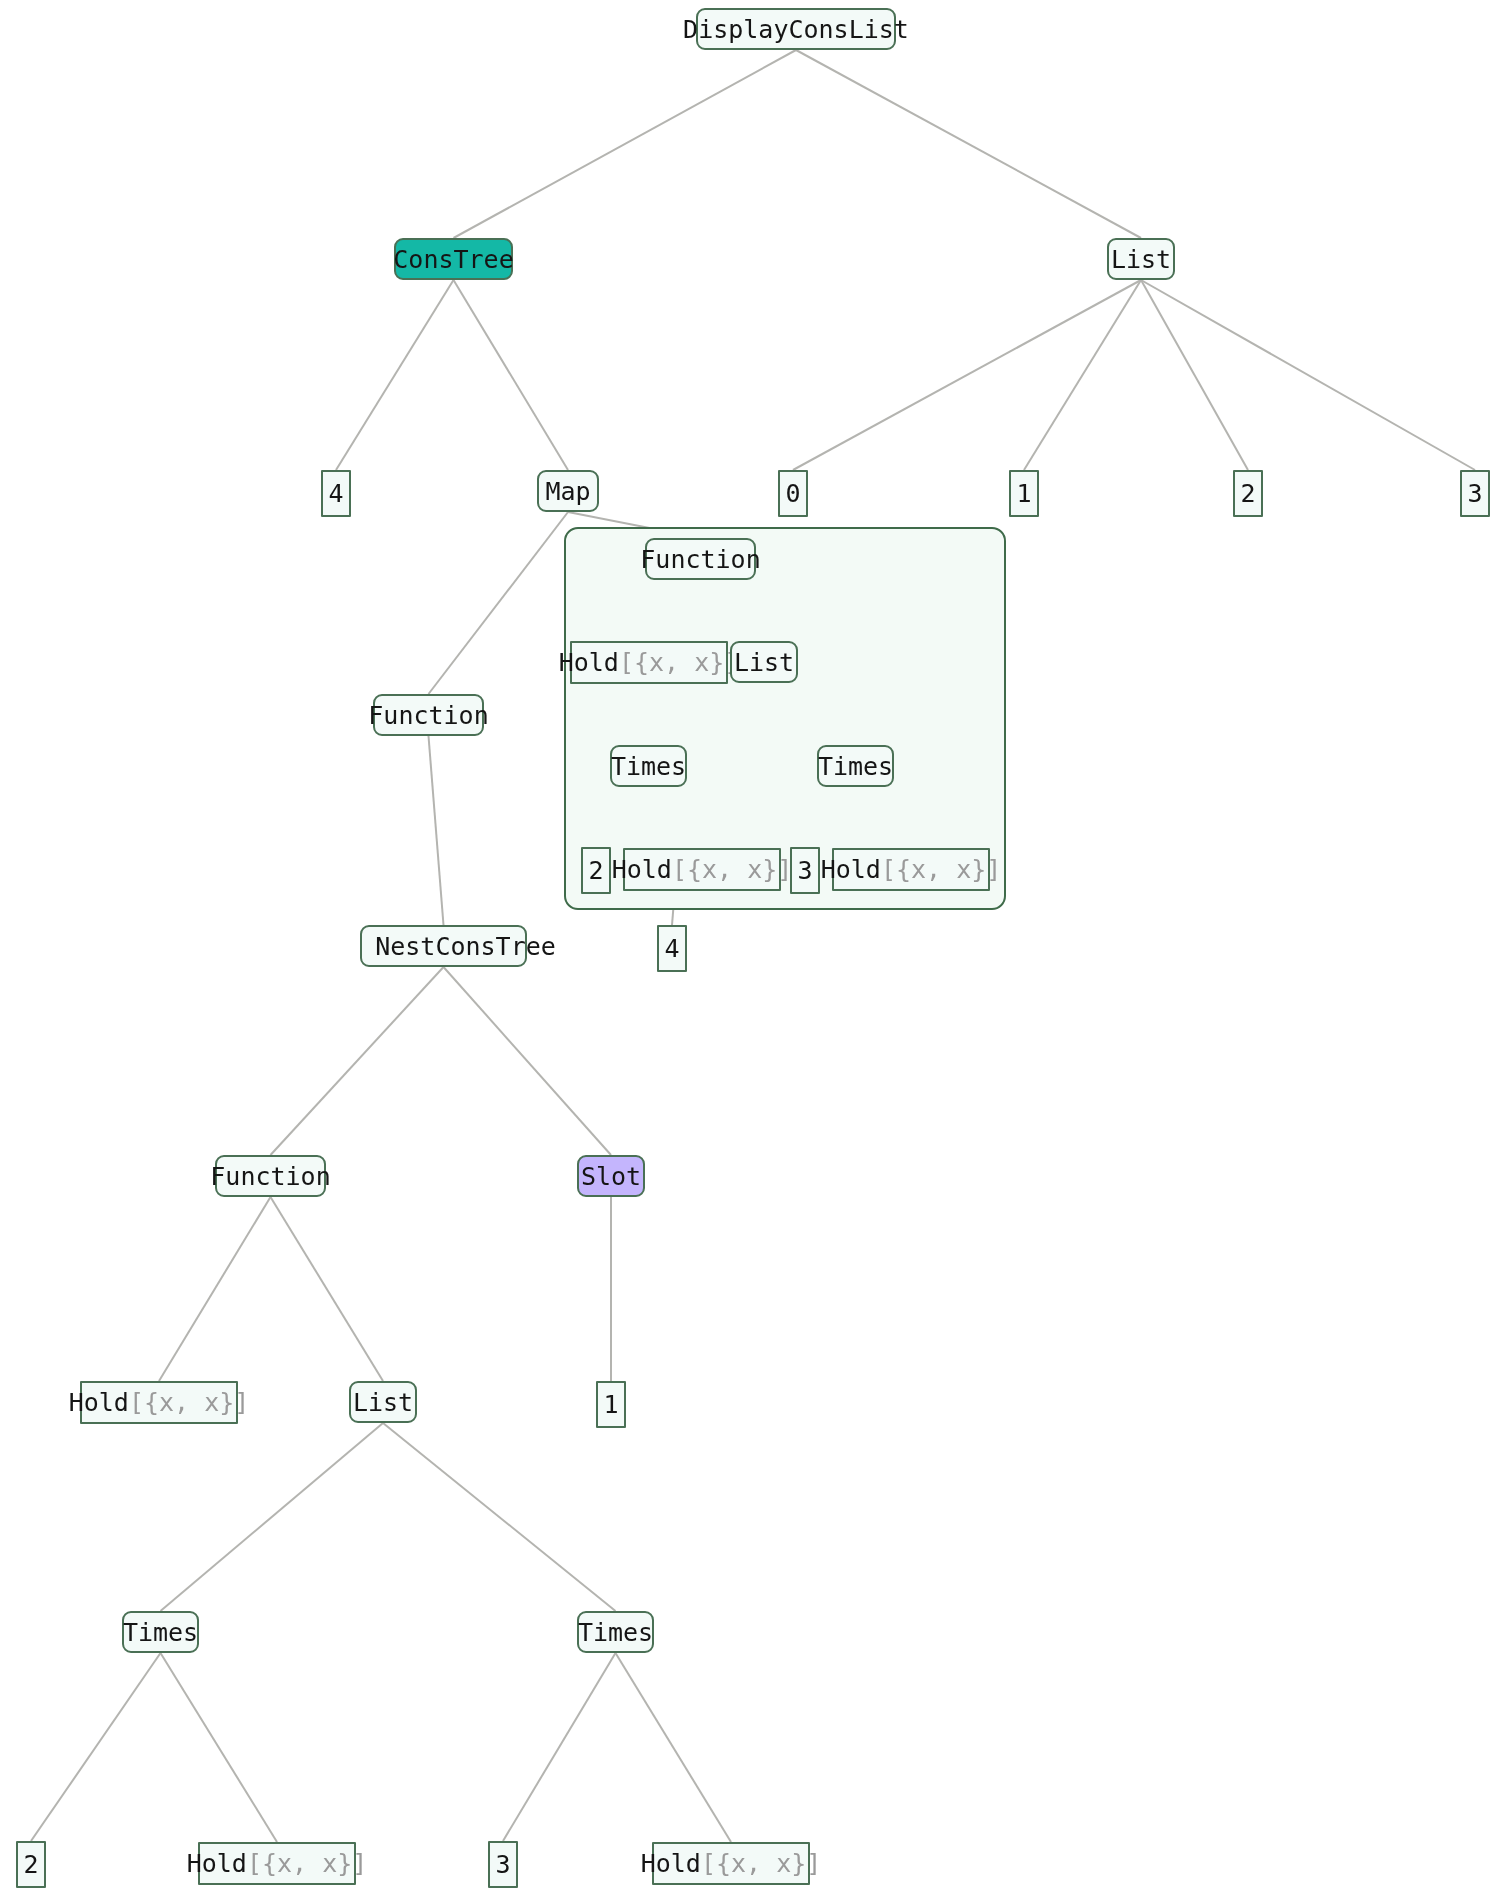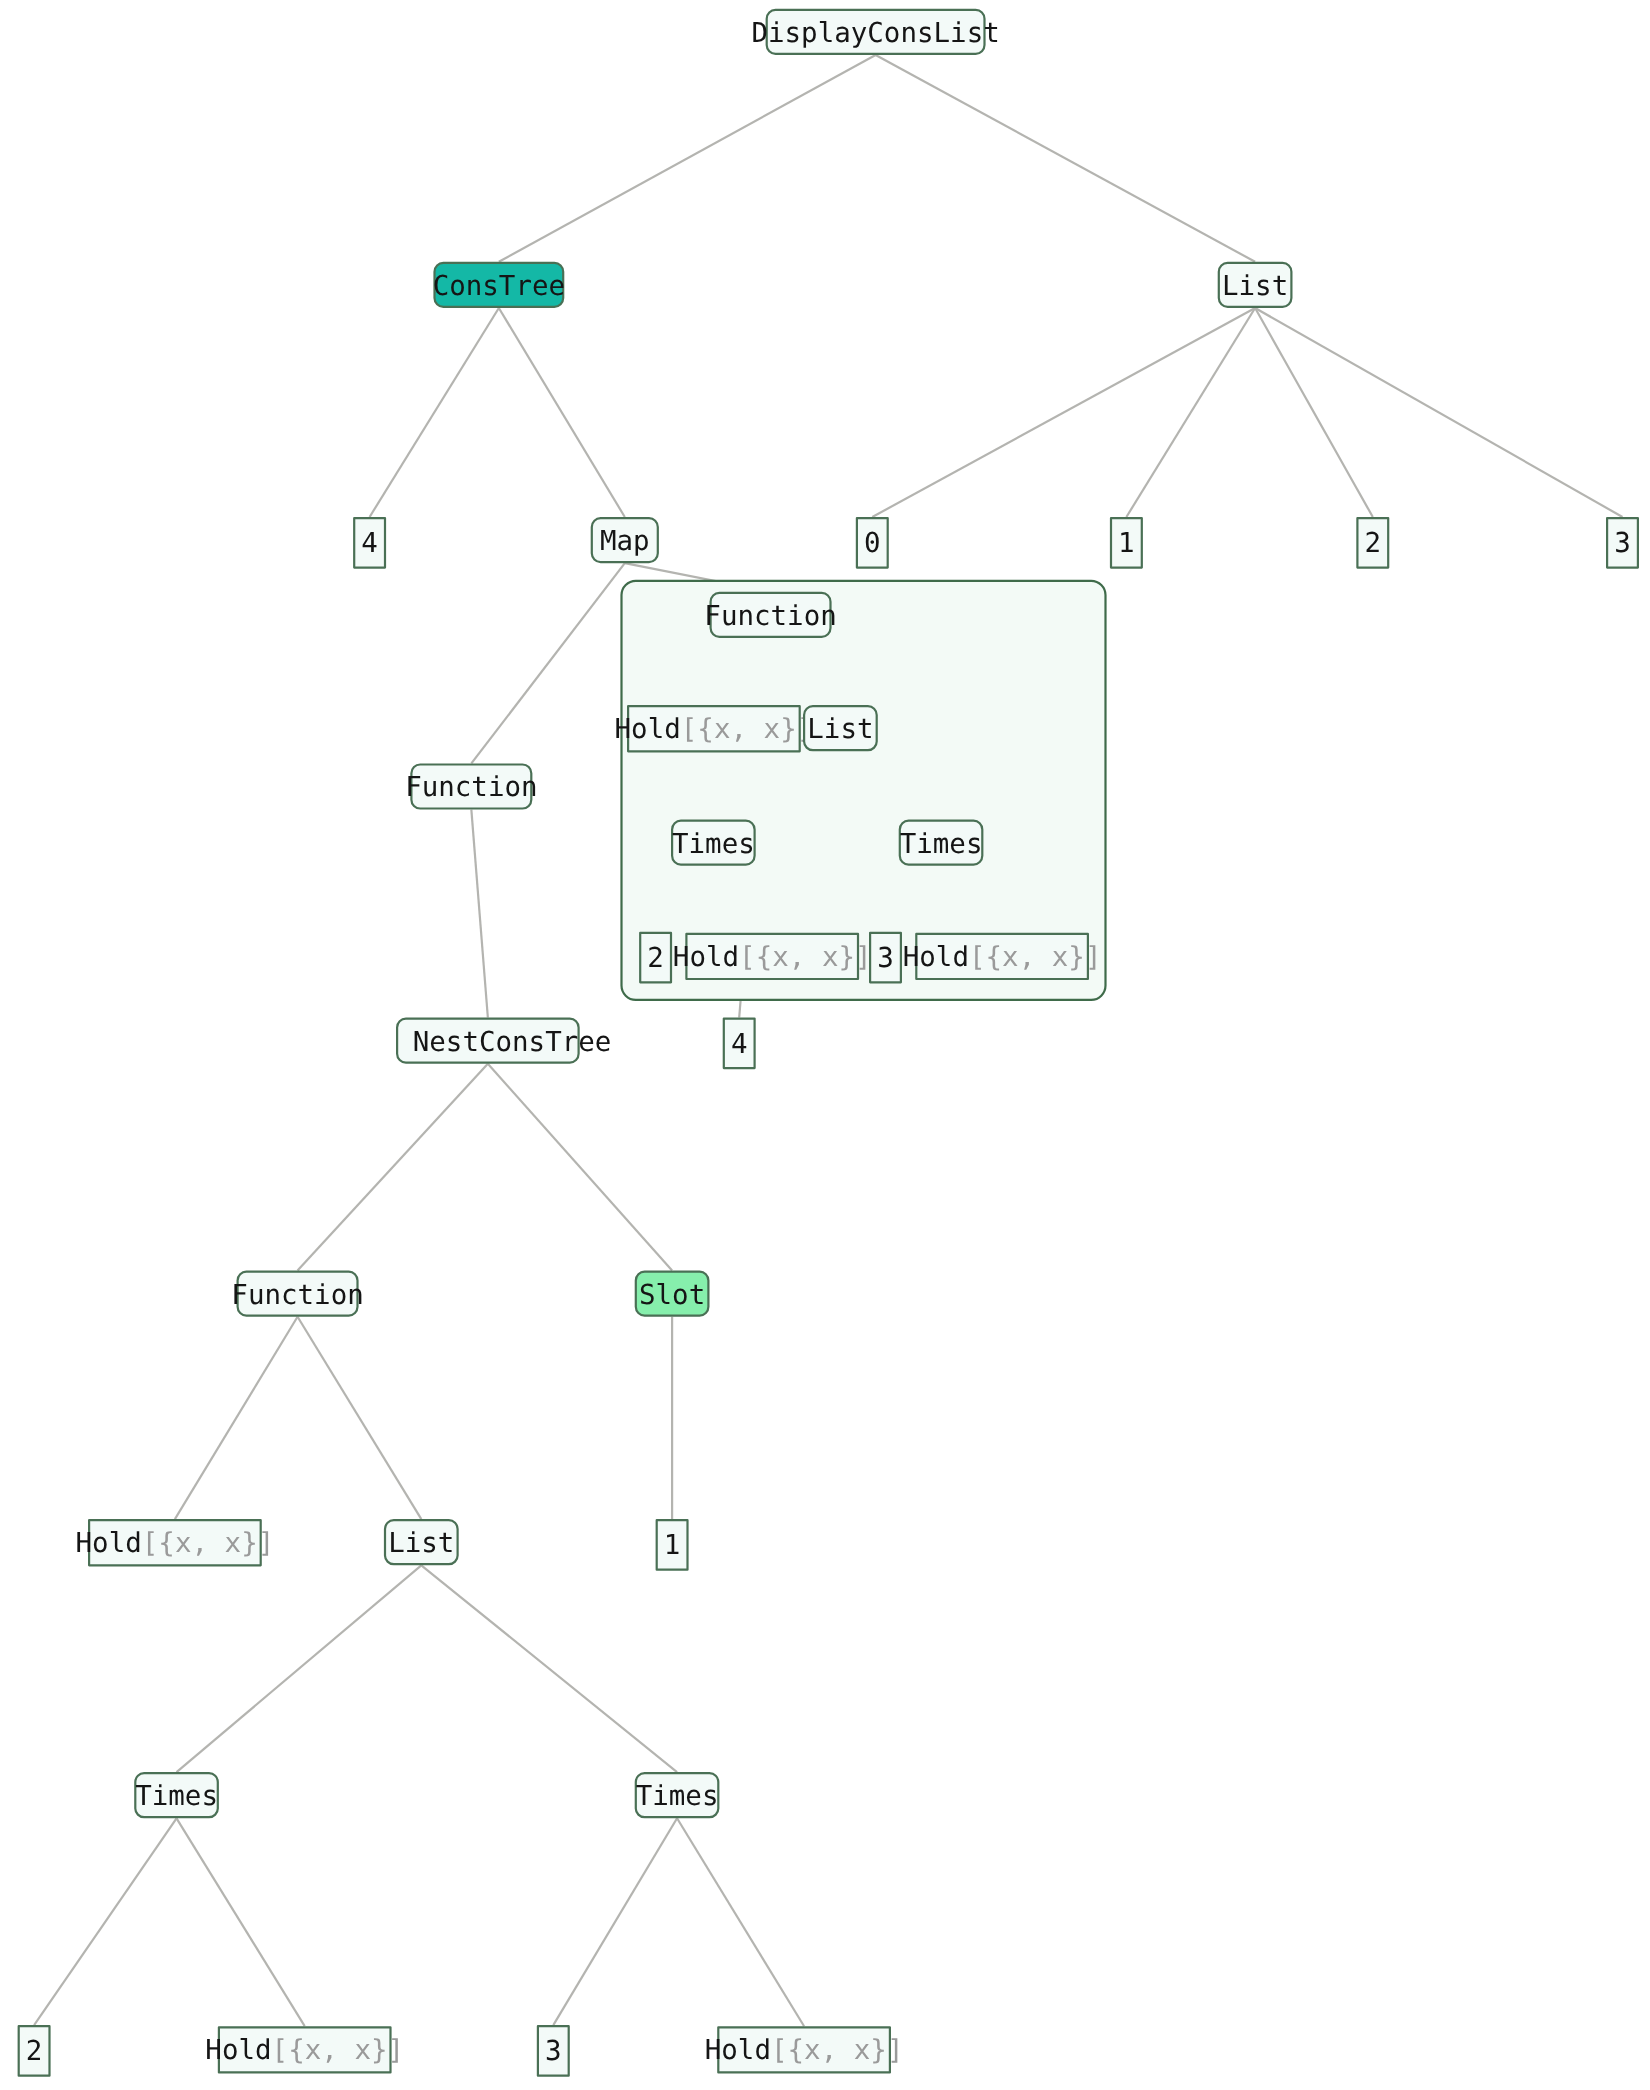--- a/index.html
+++ b/index.html
@@ -94,21 +94,21 @@
       <div class="node named n-fs" style="left: 594px; top: 745px; width: 77px; height: 42px; background: rgb(243, 250, 248); border-color: rgb(74, 112, 85); color: rgb(21, 21, 21);"><span class="lbl">Times</span></div>
       <div class="node named n-fs" style="left: 801px; top: 745px; width: 77px; height: 42px; background: rgb(243, 250, 248); border-color: rgb(74, 112, 85); color: rgb(21, 21, 21);"><span class="lbl">Times</span></div>
       <div class="node leaf n-fs" style="left: 565px; top: 847px; width: 30px; height: 47px; background: rgb(243, 250, 248); border-color: rgb(74, 112, 85); color: rgb(21, 21, 21);"><span class="lbl">2</span></div>
       <div class="node leaf n-fs" style="left: 607px; top: 848px; width: 158px; height: 43px; background: rgb(243, 250, 248); border-color: rgb(74, 112, 85); color: rgb(21, 21, 21);"><span class="lbl">Hold</span><span class="dim" style="color: rgb(154, 154, 154);">[{x, x}]</span></div>
       <div class="node leaf n-fs" style="left: 774px; top: 847px; width: 30px; height: 47px; background: rgb(243, 250, 248); border-color: rgb(74, 112, 85); color: rgb(21, 21, 21);"><span class="lbl">3</span></div>
       <div class="node leaf n-fs" style="left: 816px; top: 848px; width: 158px; height: 43px; background: rgb(243, 250, 248); border-color: rgb(74, 112, 85); color: rgb(21, 21, 21);"><span class="lbl">Hold</span><span class="dim" style="color: rgb(154, 154, 154);">[{x, x}]</span></div>
       <div class="node named n-fs" style="left: 357px; top: 694px; width: 111px; height: 42px; background: rgb(243, 250, 248); border-color: rgb(74, 112, 85); color: rgb(21, 21, 21);"><span class="lbl">Function</span></div>
       <div class="node leaf n-fs" style="left: 641px; top: 925px; width: 30px; height: 47px; background: rgb(243, 250, 248); border-color: rgb(74, 112, 85); color: rgb(21, 21, 21);"><span class="lbl">4</span></div>
       <div class="node named n-fs" style="left: 344px; top: 925px; width: 167px; height: 42px; background: rgb(243, 250, 248); border-color: rgb(74, 112, 85); color: rgb(21, 21, 21); padding-left: 44px;"><span class="lbl">NestConsTree</span></div>
       <div class="node named n-fs" style="left: 199px; top: 1155px; width: 111px; height: 42px; background: rgb(243, 250, 248); border-color: rgb(74, 112, 85); color: rgb(21, 21, 21);"><span class="lbl">Function</span></div>
-      <div class="node named n-fs" style="left: 561px; top: 1155px; width: 68px; height: 42px; background: #86efac; border-color: rgb(74, 112, 85); color: rgb(21, 21, 21);"><span class="lbl">Slot</span></div>
+      <div class="node named n-fs" style="left: 561px; top: 1155px; width: 68px; height: 42px; background: #c4b5fd; border-color: rgb(74, 112, 85); color: rgb(21, 21, 21);"><span class="lbl">Slot</span></div>
       <div class="node leaf n-fs" style="left: 64px; top: 1381px; width: 158px; height: 43px; background: rgb(243, 250, 248); border-color: rgb(74, 112, 85); color: rgb(21, 21, 21);"><span class="lbl">Hold</span><span class="dim" style="color: rgb(154, 154, 154);">[{x, x}]</span></div>
       <div class="node named n-fs" style="left: 333px; top: 1381px; width: 68px; height: 42px; background: rgb(243, 250, 248); border-color: rgb(74, 112, 85); color: rgb(21, 21, 21);"><span class="lbl">List</span></div>
       <div class="node leaf n-fs" style="left: 580px; top: 1381px; width: 30px; height: 47px; background: rgb(243, 250, 248); border-color: rgb(74, 112, 85); color: rgb(21, 21, 21);"><span class="lbl">1</span></div>
       <div class="node named n-fs" style="left: 106px; top: 1611px; width: 77px; height: 42px; background: rgb(243, 250, 248); border-color: rgb(74, 112, 85); color: rgb(21, 21, 21);"><span class="lbl">Times</span></div>
       <div class="node named n-fs" style="left: 561px; top: 1611px; width: 77px; height: 42px; background: rgb(243, 250, 248); border-color: rgb(74, 112, 85); color: rgb(21, 21, 21);"><span class="lbl">Times</span></div>
       <div class="node leaf n-fs" style="left: 0px; top: 1841px; width: 30px; height: 47px; background: rgb(243, 250, 248); border-color: rgb(74, 112, 85); color: rgb(21, 21, 21);"><span class="lbl">2</span></div>
       <div class="node leaf n-fs" style="left: 182px; top: 1842px; width: 158px; height: 43px; background: rgb(243, 250, 248); border-color: rgb(74, 112, 85); color: rgb(21, 21, 21);"><span class="lbl">Hold</span><span class="dim" style="color: rgb(154, 154, 154);">[{x, x}]</span></div>
       <div class="node leaf n-fs" style="left: 472px; top: 1841px; width: 30px; height: 47px; background: rgb(243, 250, 248); border-color: rgb(74, 112, 85); color: rgb(21, 21, 21);"><span class="lbl">3</span></div>
       <div class="node leaf n-fs" style="left: 636px; top: 1842px; width: 158px; height: 43px; background: rgb(243, 250, 248); border-color: rgb(74, 112, 85); color: rgb(21, 21, 21);"><span class="lbl">Hold</span><span class="dim" style="color: rgb(154, 154, 154);">[{x, x}]</span></div>
     </div>

